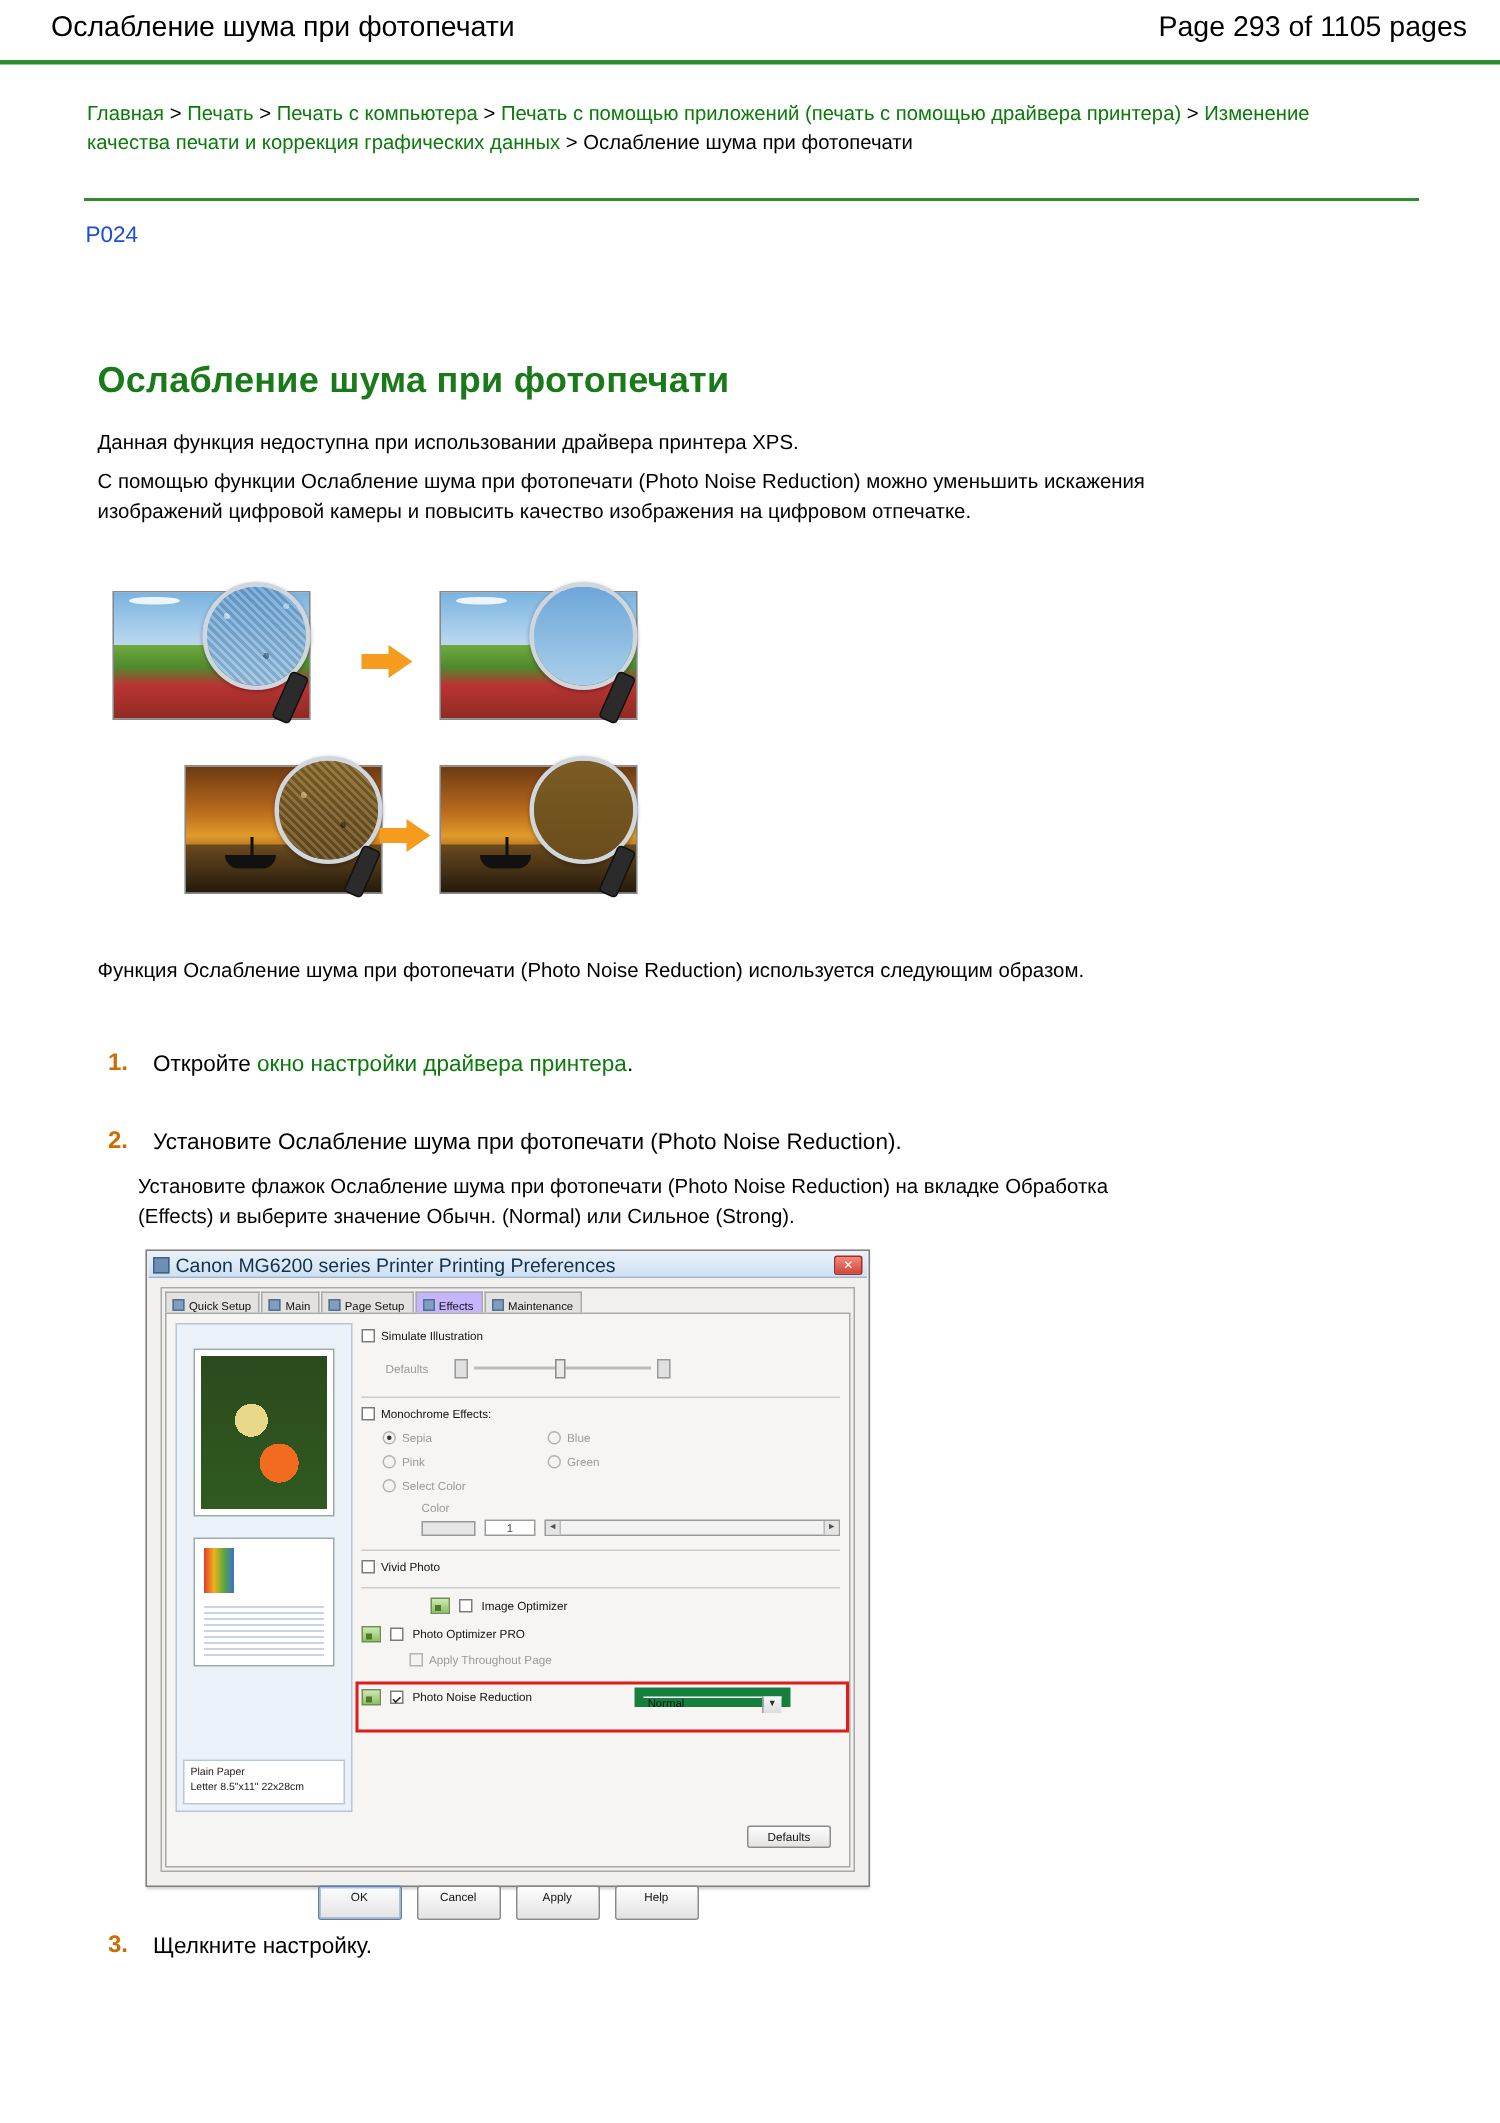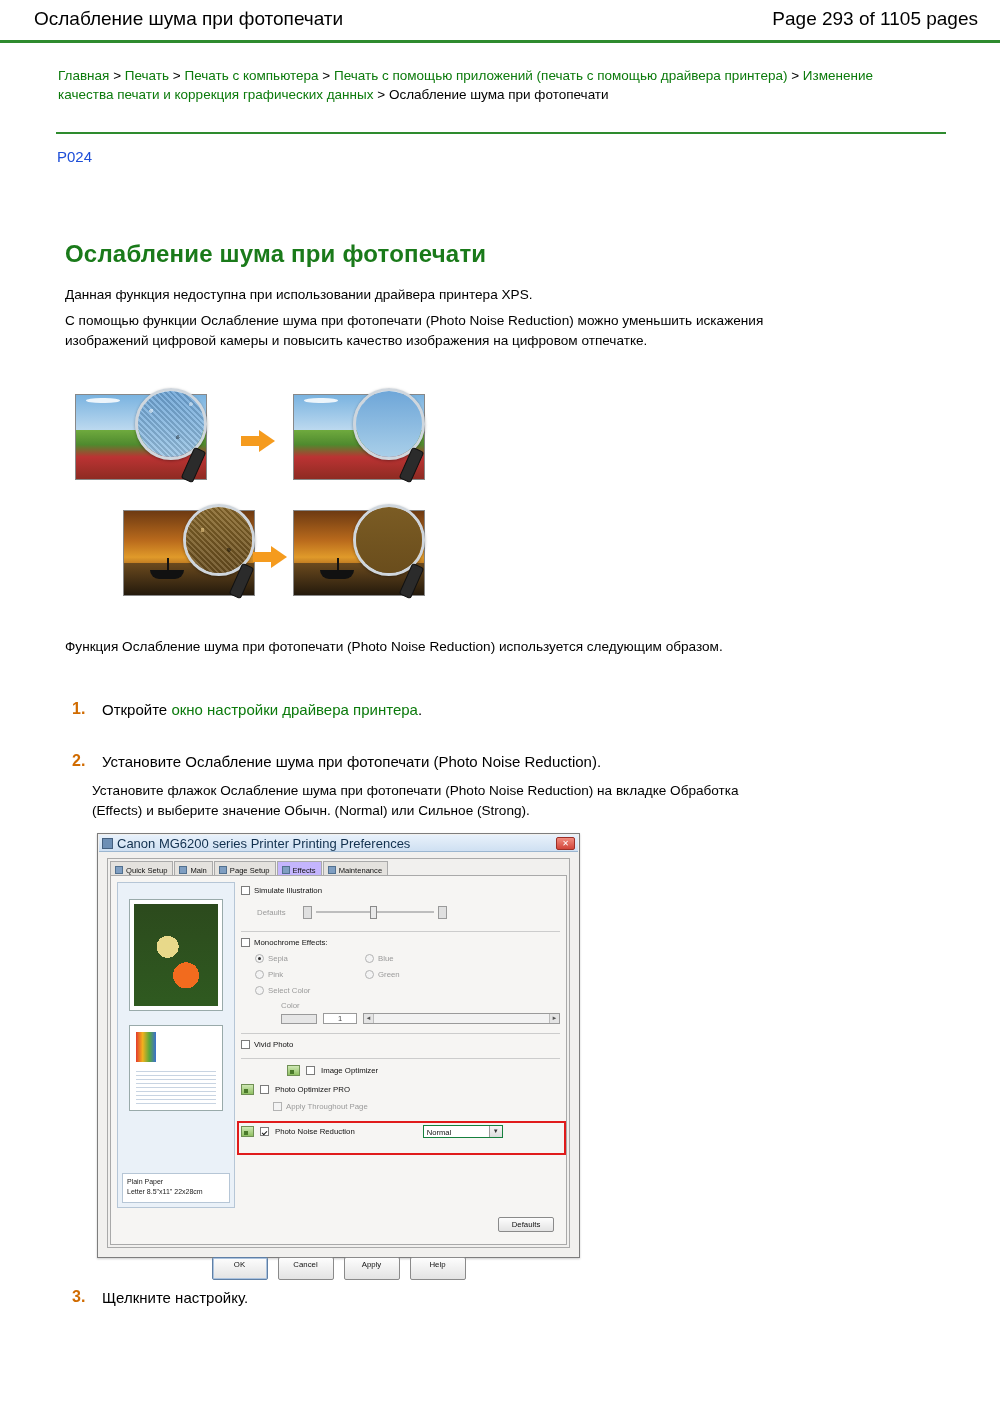--- a/index.html
+++ b/index.html
@@ -262,22 +262,22 @@
 
   .thumbico { width:13px; height:11px; border:1px solid #6f8f54;
     background:linear-gradient(#cfe8b4,#8fc062); position:relative; }
   .thumbico:after { content:""; position:absolute; left:2px; bottom:1px; width:4px; height:4px; background:#4a7a2a; }
 
   .hl-box {
     position:absolute; left:-4px; right:-6px; top:-4px; height:34px;
     border:2px solid #e01b1b;
   }
   .combo {
-    width:80px; height:13px; border:1px solid #15803d; background:#fff;
-    font-size:7.6px; display:flex; align-items:flex-end; padding-left:3px; position:relative; color:#111;
+    width:104px; height:13px; border:6px solid #15803d; background:#fff;
+    font-size:7.6px; display:flex; align-items:flex-start; padding-left:3px; position:relative; color:#111;
   }
   .combo .arw {
     position:absolute; right:0; top:0; width:13px; height:11px;
     background:linear-gradient(#f7f7f7,#dcdcdc); border-left:1px solid #9a9a9a;
     font-size:6px; text-align:center; line-height:11px; color:#333;
   }
   .btn {
     border:1px solid #8a8a8a; background:linear-gradient(#fdfdfd,#e3e3e3);
     font-size:7.8px; text-align:center; color:#111; border-radius:2px;
   }

